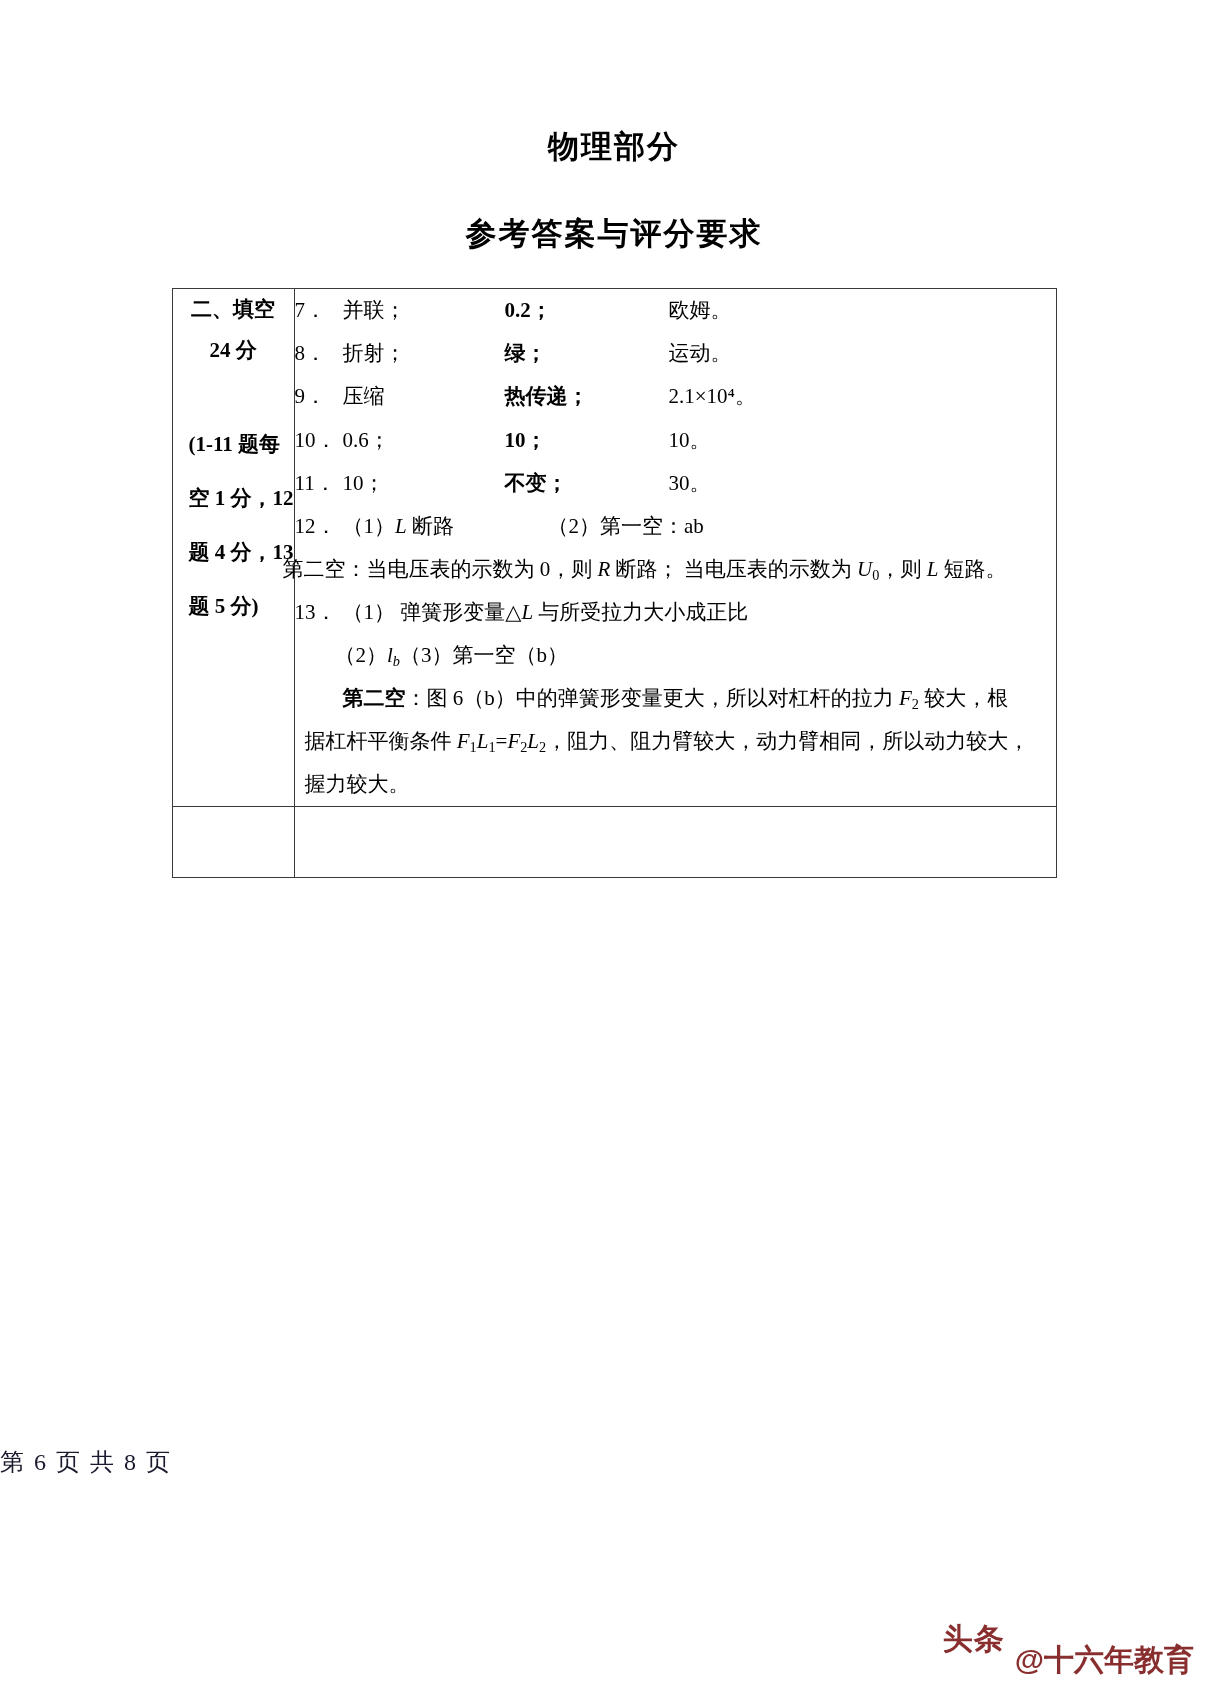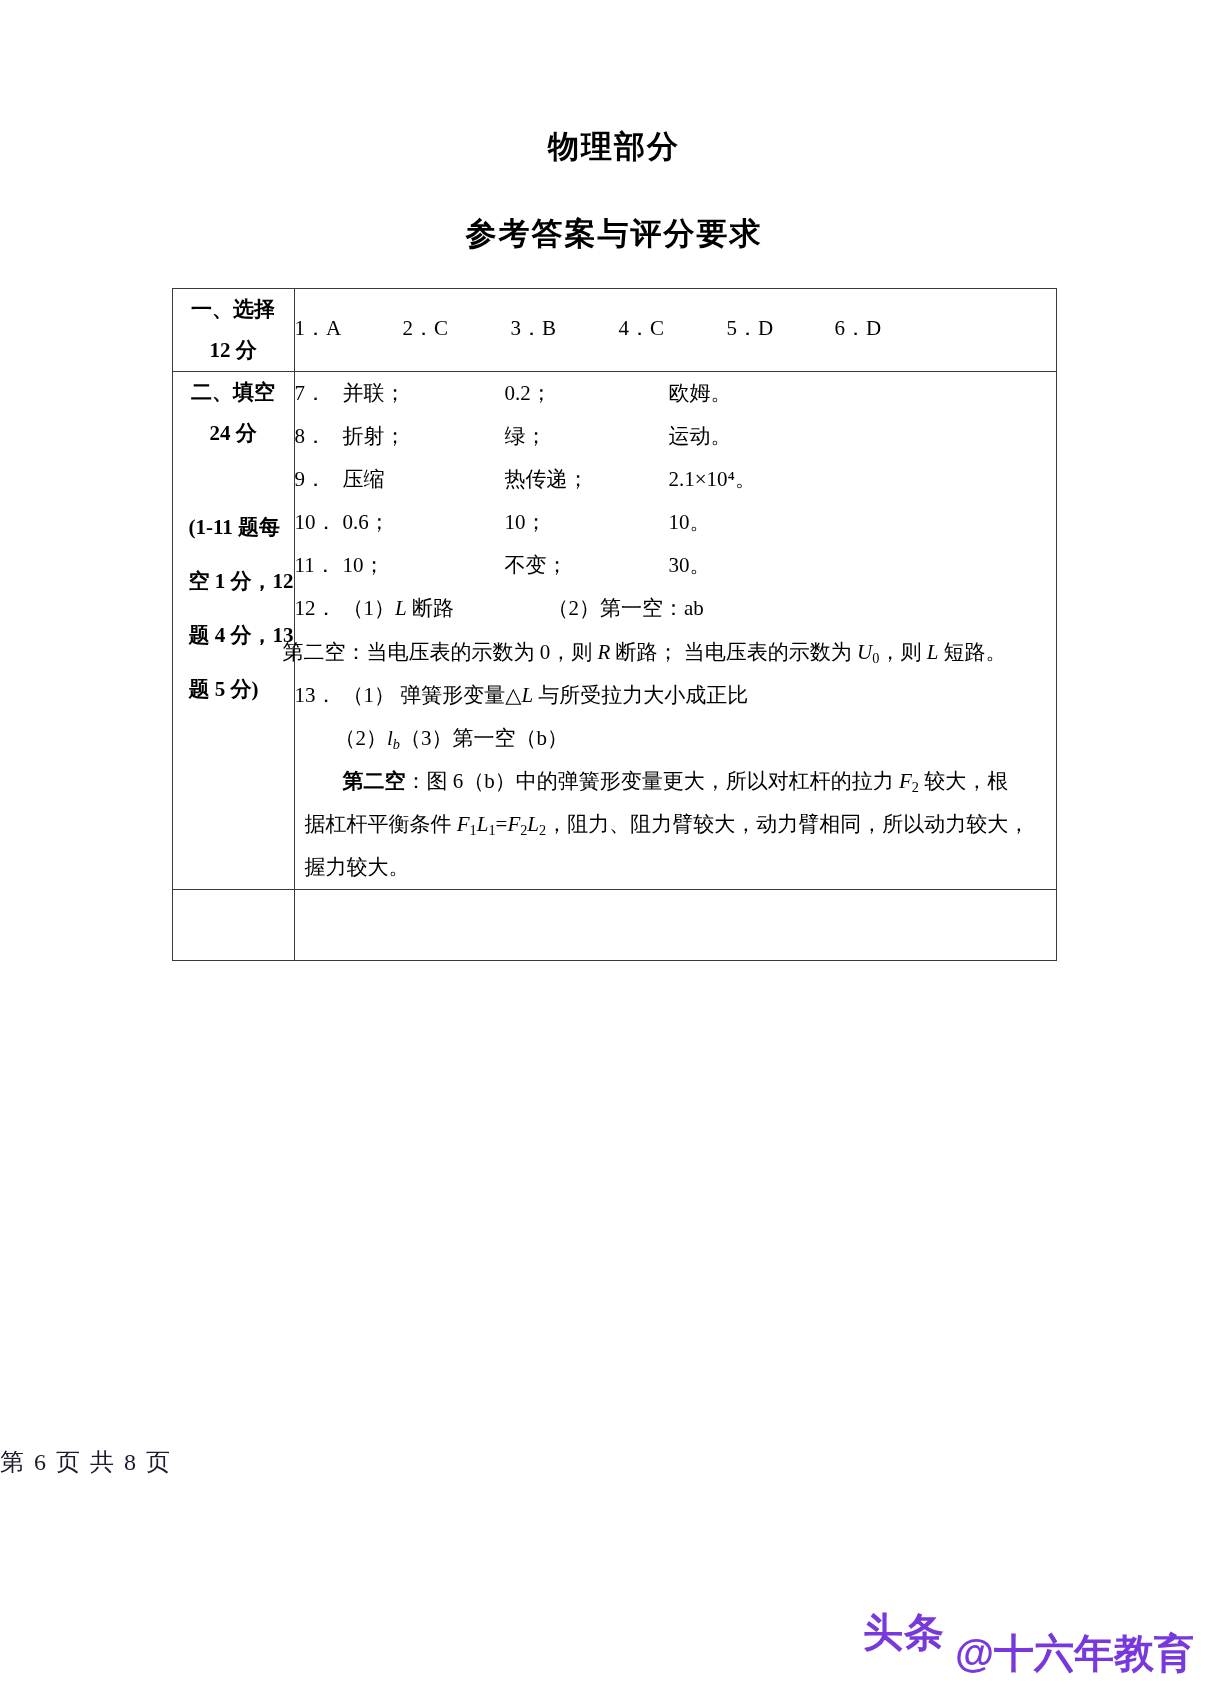--- a/index.html
+++ b/index.html
@@ -104,21 +104,21 @@
 
   
   .blank-row {
     display: flex;
     font-size: 21px;
     line-height: 2.05;
     white-space: nowrap;
   }
   .bk-no   { width: 48px; }
   .bk-c1   { width: 162px; }
-  .bk-c2   { width: 164px; }
+  .bk-c2   { width: 164px; font-weight: bold; }
   .bk-c3   { width: 200px; }
 
   .q-line {
     font-size: 21px;
     line-height: 2.05;
     white-space: nowrap;
   }
   .q-line .lead { display: inline-block; width: 48px; }
   .q-line .part-a { display: inline-block; min-width: 205px; }
 
@@ -163,23 +163,23 @@
   }
 
   
   .watermark {
     position: absolute;
     right: 34px;
     bottom: 26px;
     display: flex;
     align-items: center;
     gap: 10px;
-    font-size: 40px;
-    font-weight: bold;
-    color: #6d28d9;
+    font-size: 30px;
+    font-weight: bold;
+    color: #7f1d1d;
     font-family: "Liberation Sans", sans-serif;
     opacity: 0.92;
   }
   .watermark .wm-brand { letter-spacing: 1px; }
   .watermark .wm-handle { letter-spacing: 0px; margin-top: 42px; }
 </style>
 </head>
 <body>
 
 <div class="page">
@@ -187,36 +187,20 @@
   <h1 class="doc-title">物理部分</h1>
   <h2 class="doc-subtitle">参考答案与评分要求</h2>
 
   <table class="answer-table">
     <colgroup>
       <col class="col-num">
       <col class="col-body">
     </colgroup>
     <tbody>
 
-      <tr>
-        <td class="label-cell">
-          <span class="ln">一、选择</span>
-          <span class="ln">12 分</span>
-        </td>
-        <td class="body-cell">
-          <div class="choice-row">
-            <span class="choice-item">1．A</span>
-            <span class="choice-item">2．C</span>
-            <span class="choice-item">3．B</span>
-            <span class="choice-item">4．C</span>
-            <span class="choice-item">5．D</span>
-            <span class="choice-item">6．D</span>
-          </div>
-        </td>
-      </tr>
 
       <tr>
         <td class="label-cell">
           <span class="ln">二、填空</span>
           <span class="ln">24 分</span>
           <span class="ln label-spacer"></span>
           <span class="ln indent">(1-11 题每</span>
           <span class="ln indent">空 1 分，12</span>
           <span class="ln indent">题 4 分，13</span>
           <span class="ln indent">题 5 分)</span>

